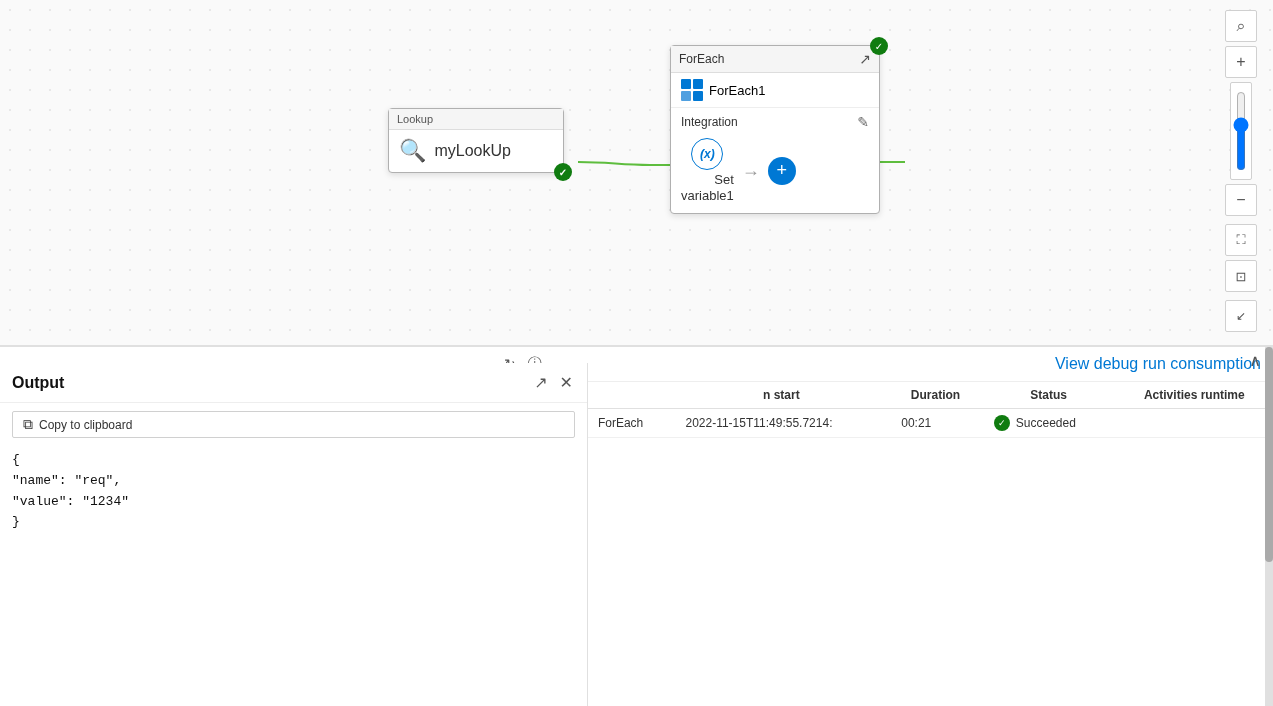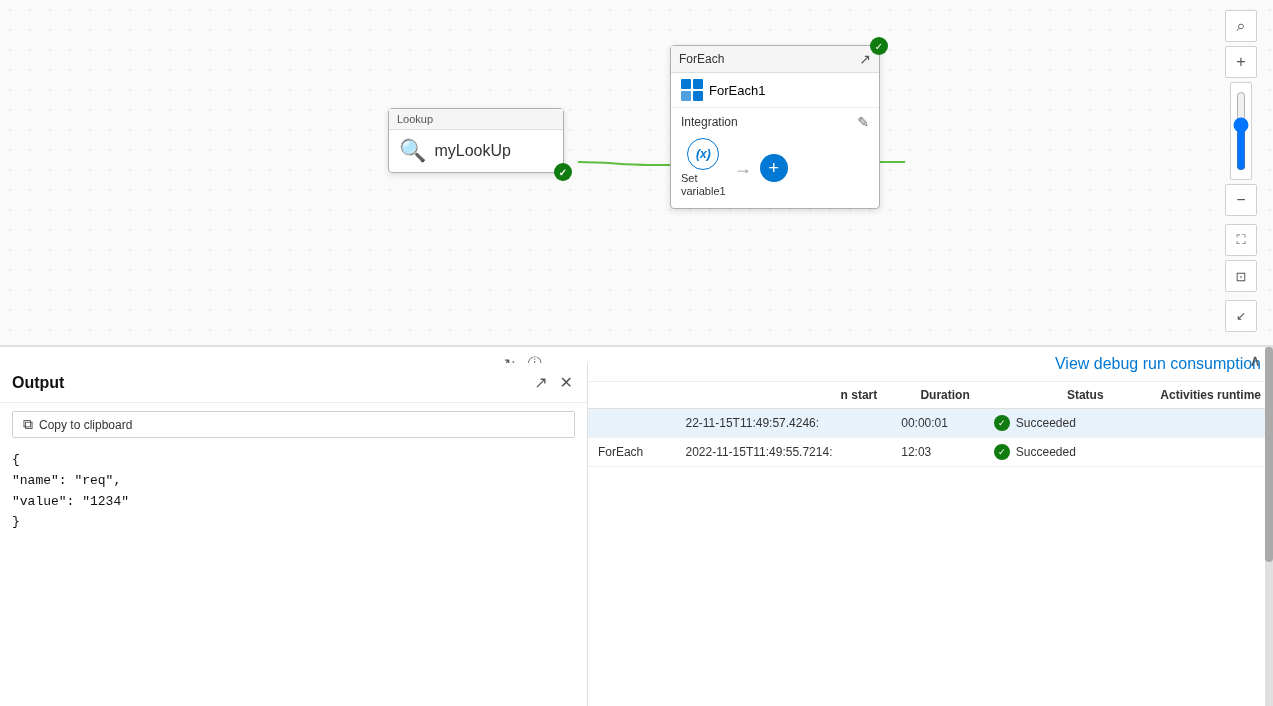--- a/index.html
+++ b/index.html
@@ -206,23 +206,23 @@
       border-radius: 50%;
       display: flex;
       align-items: center;
       justify-content: center;
       font-size: 12px;
       color: #0078d4;
       font-style: italic;
       font-weight: bold;
     }
     .set-var-label {
-      font-size: 11px;
-      color: #333;
-      text-align: left;
+      font-size: 13px;
+      color: #333;
+      text-align: right;
       line-height: 1.2;
     }
     .arrow-right { color: #999; font-size: 18px; }
     .add-btn {
       width: 28px;
       height: 28px;
       background: #0078d4;
       border-radius: 50%;
       display: flex;
       align-items: center;
@@ -351,21 +351,21 @@
       font-size: 16px;
       cursor: pointer;
     }
 
     .run-table {
       width: 100%;
       border-collapse: collapse;
       font-size: 12px;
     }
     .run-table thead th {
-      text-align: right;
+      text-align: center;
       padding: 6px 12px;
       font-weight: 600;
       color: #333;
       border-bottom: 1px solid #e0e0e0;
       background: #fff;
       font-size: 12px;
     }
     .run-table tbody tr {
       border-bottom: 1px solid #f0f0f0;
     }
@@ -553,38 +553,25 @@
             <tr>
               <th></th>
               <th></th>
               <th>n start</th>
               <th>Duration</th>
               <th>Status</th>
               <th>Activities runtime</th>
             </tr>
           </thead>
           <tbody>
-            <tr class="row-highlight">
-              <td></td>
-              <td></td>
-              <td>22-11-15T11:49:57.4246:</td>
-              <td>00:00:01</td>
-              <td>
-                <div class="status-cell">
-                  <div class="status-icon">✓</div>
-                  <span>Succeeded</span>
-                </div>
-              </td>
-              <td></td>
-            </tr>
             <tr>
               <td><a class="activity-link">ForEach1</a></td>
               <td>ForEach</td>
               <td>2022-11-15T11:49:55.7214:</td>
-              <td>12:03</td>
+              <td>00:21</td>
               <td>
                 <div class="status-cell">
                   <div class="status-icon">✓</div>
                   <span>Succeeded</span>
                 </div>
               </td>
               <td></td>
             </tr>
           </tbody>
         </table>

